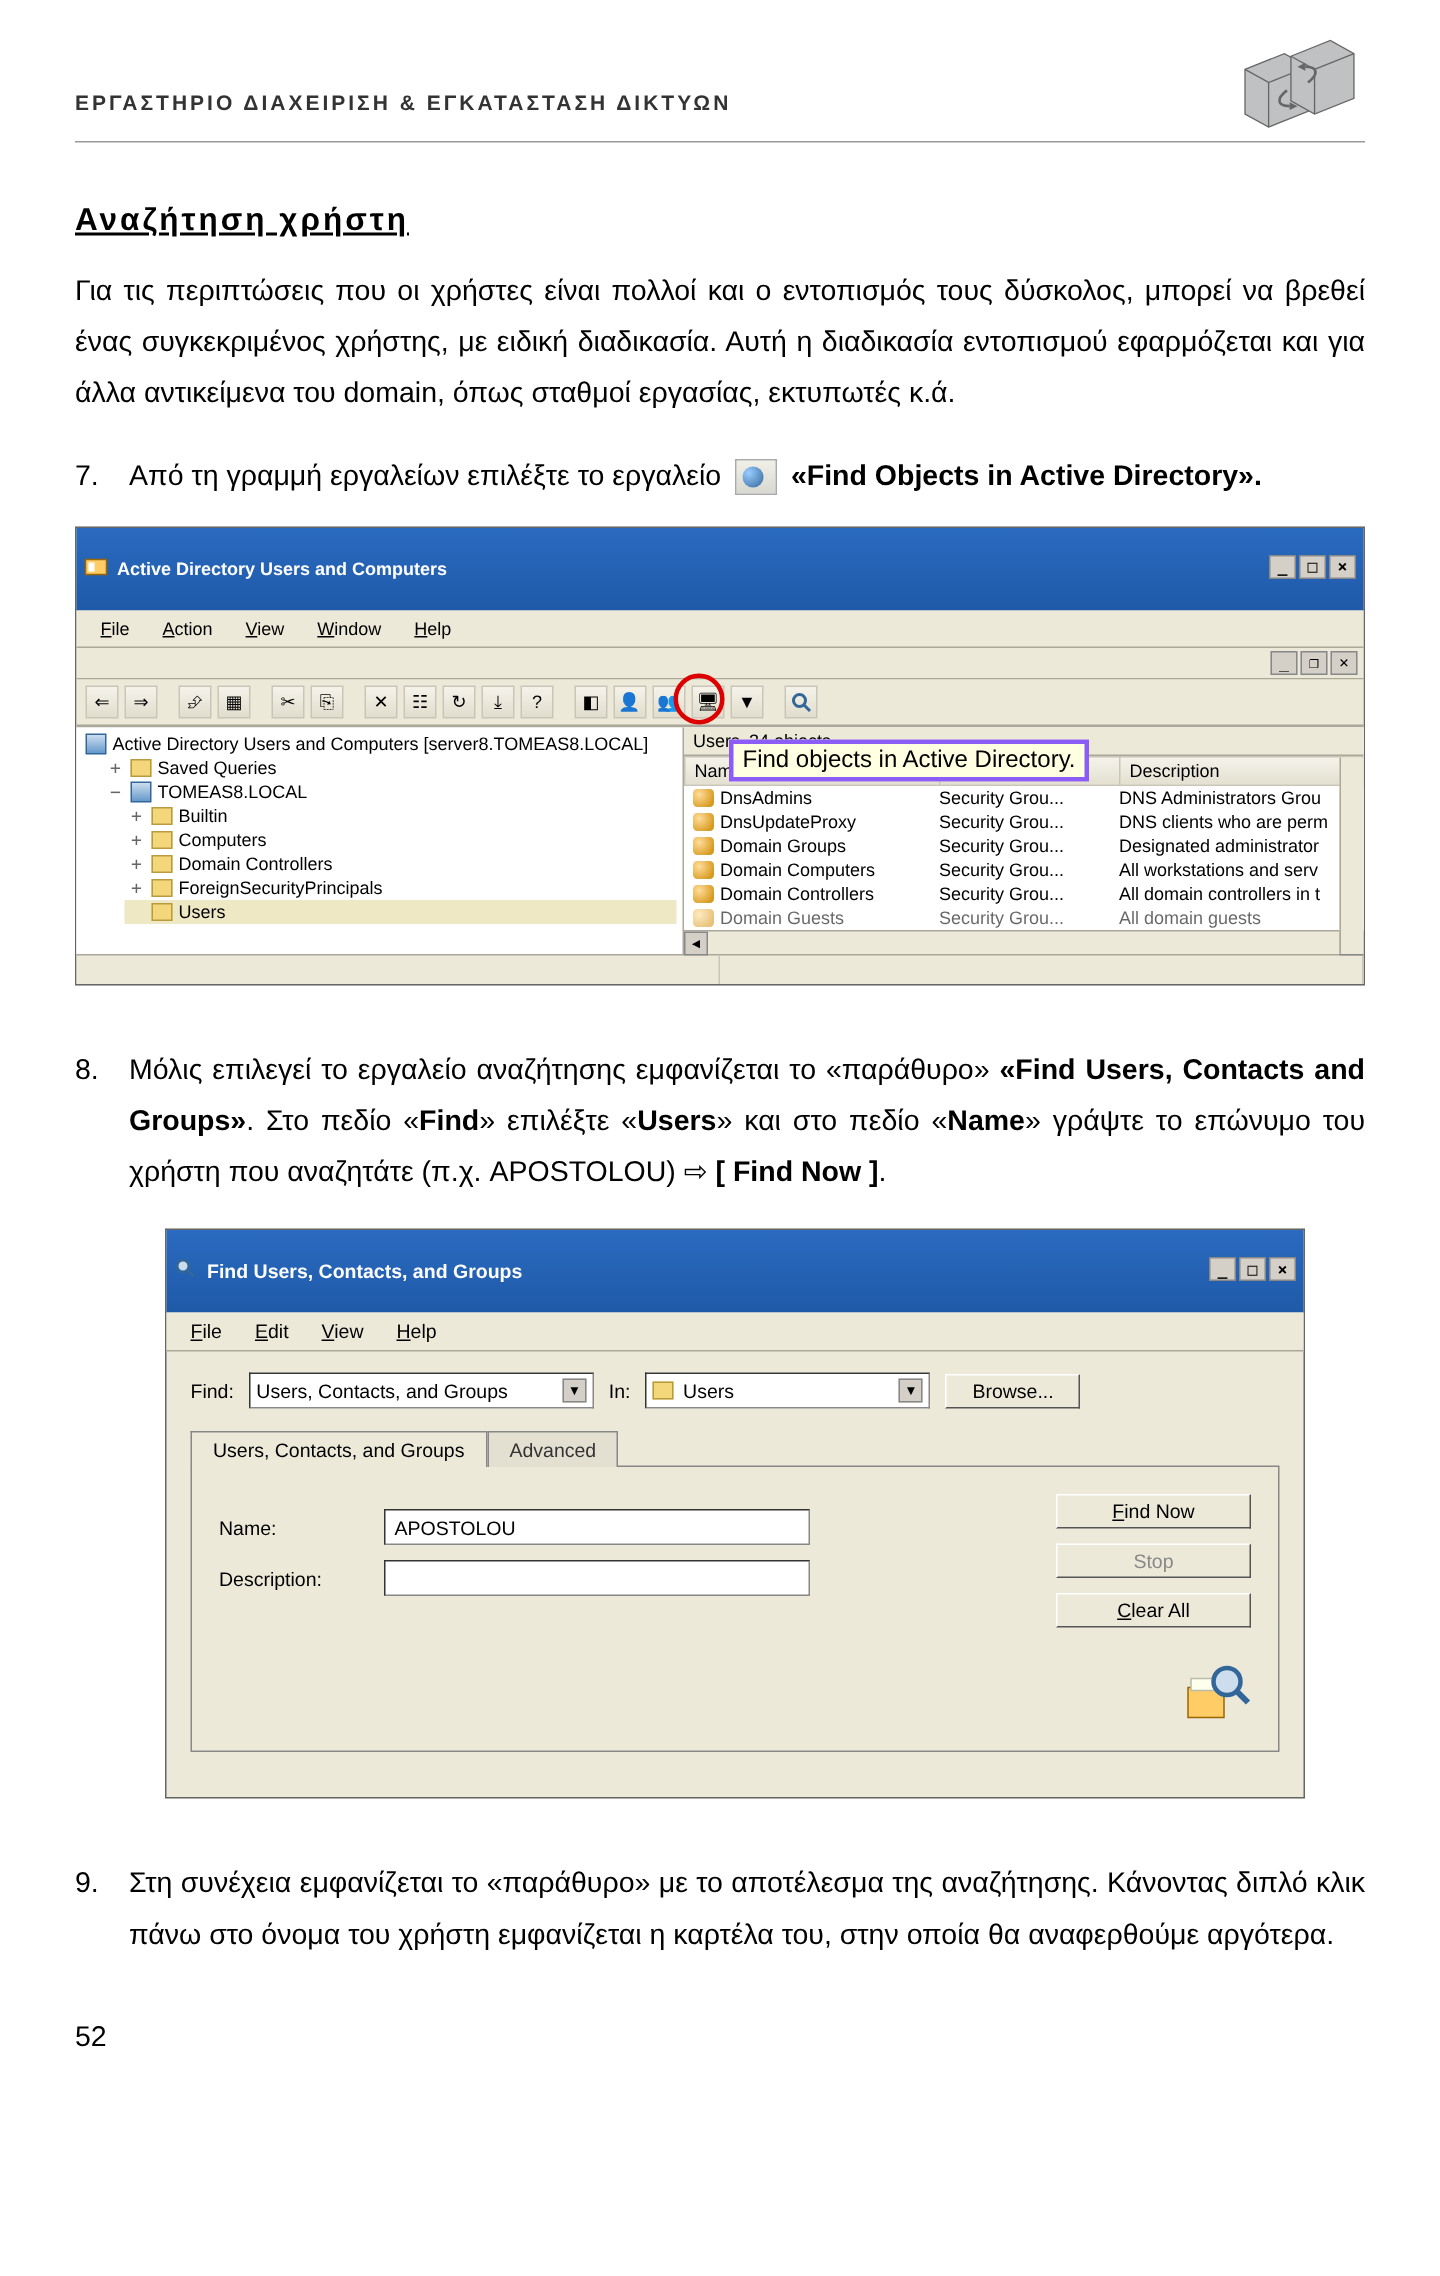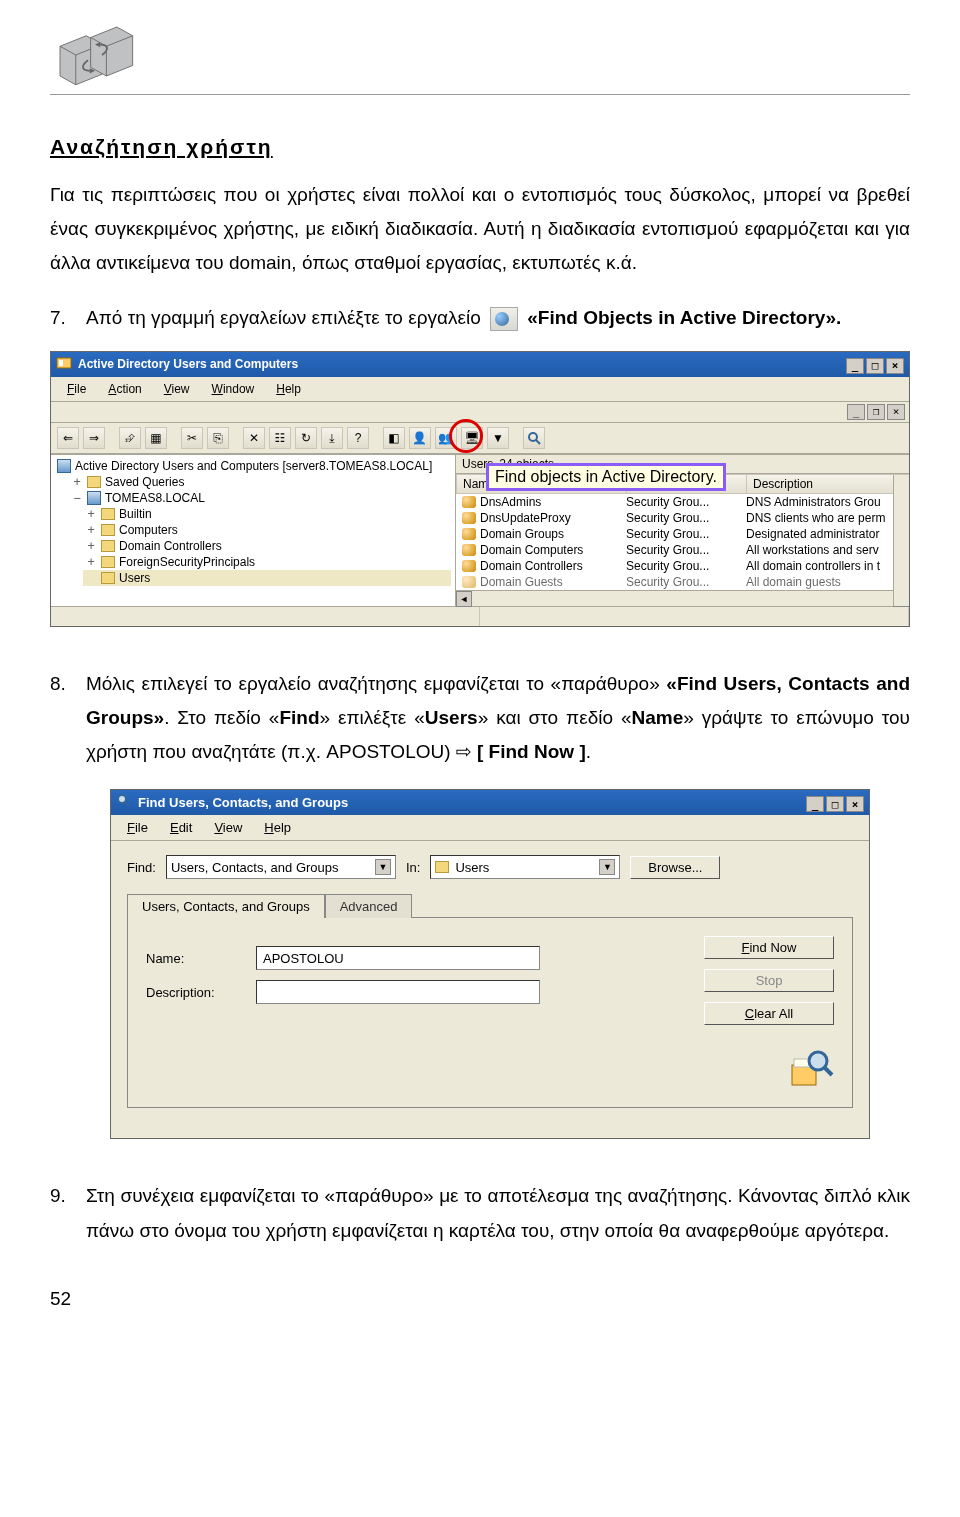--- a/index.html
+++ b/index.html
@@ -78,25 +78,25 @@
   .win {
     border: 1px solid #666;
     background: #ece9d8;
     font-family: Tahoma, Arial, sans-serif;
     font-size: 12px;
     color: #000;
     margin: 16px 0 40px 0;
   }
   .titlebar {
     display: flex;
-    align-items: flex-end;
+    align-items: flex-start;
     justify-content: space-between;
     background: linear-gradient(#2a6ac0,#1f5aa8);
     color: #fff;
-    padding: 3px 5px;
+    padding: 18px 5px;
     font-weight: bold;
   }
   .titlebar-left { display:flex; align-items:center; gap:6px; }
   .winbtns { display:flex; gap:2px; }
   .winbtn {
     width: 18px; height: 16px;
     background: #d4d0c8;
     border: 1px solid #888;
     display:flex; align-items:center; justify-content:center;
     font-size: 11px; font-family: monospace;
@@ -229,20 +229,21 @@
   .page-num{
     font-size:19px; margin-top:40px;
   }
 </style>
 </head>
 <body>
 
 <div class="page">
 
   <div class="header-row">
+    <div class="header-text">ΕΡΓΑΣΤΗΡΙΟ  ΔΙΑΧΕΙΡΙΣΗ  &amp;  ΕΓΚΑΤΑΣΤΑΣΗ  ΔΙΚΤΥΩΝ</div>
     <div class="server-icon">
       <svg viewBox="0 0 100 80">
         <g fill="#bfc1c3" stroke="#666" stroke-width="1">
           <path d="M10 30 L40 18 L58 28 L58 62 L28 74 L10 64 Z"></path>
           <path d="M10 30 L28 40 L28 74" fill="none"></path>
           <path d="M28 40 L58 28" fill="none"></path>
           <path d="M45 20 L75 8 L93 18 L93 52 L63 64 L45 54 Z"></path>
           <path d="M45 20 L63 30 L63 64" fill="none"></path>
           <path d="M63 30 L93 18" fill="none"></path>
         </g>

